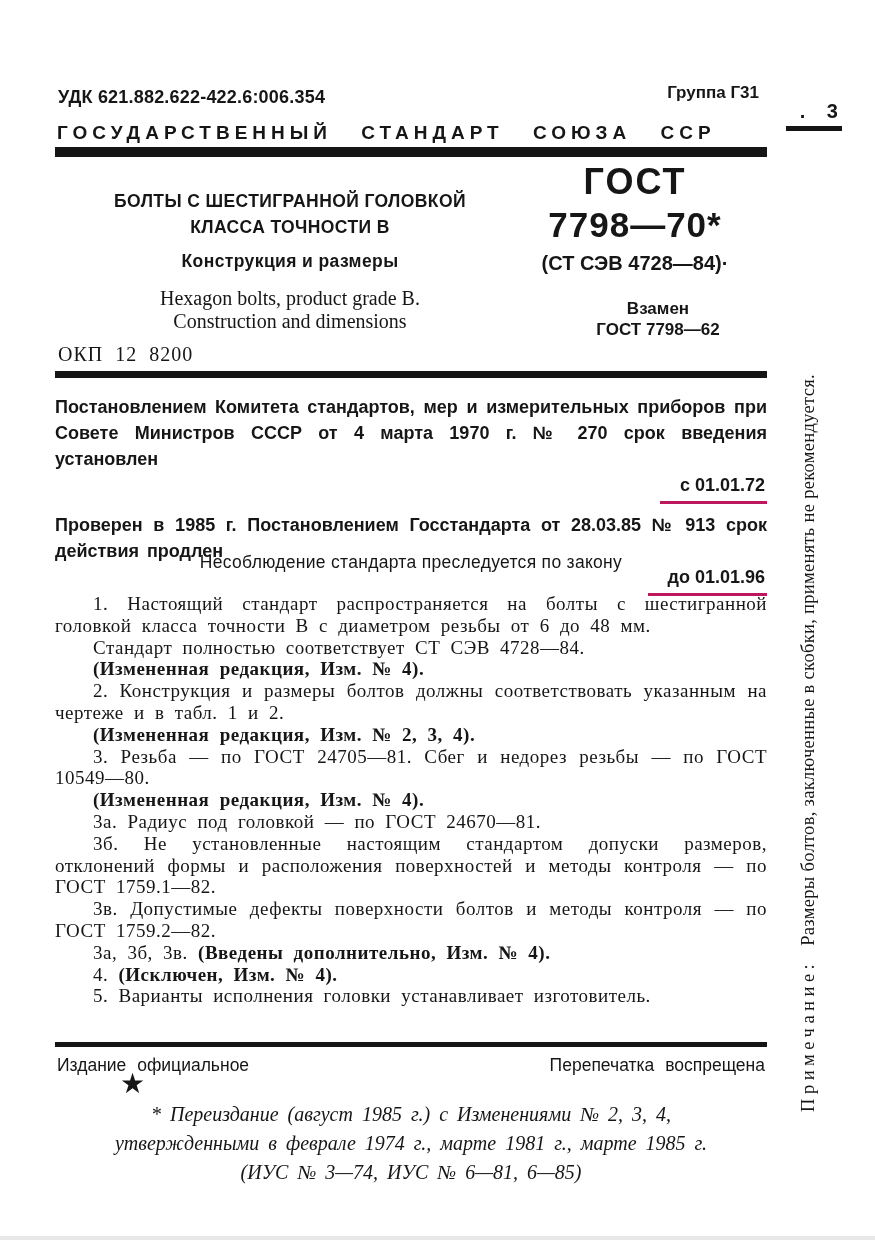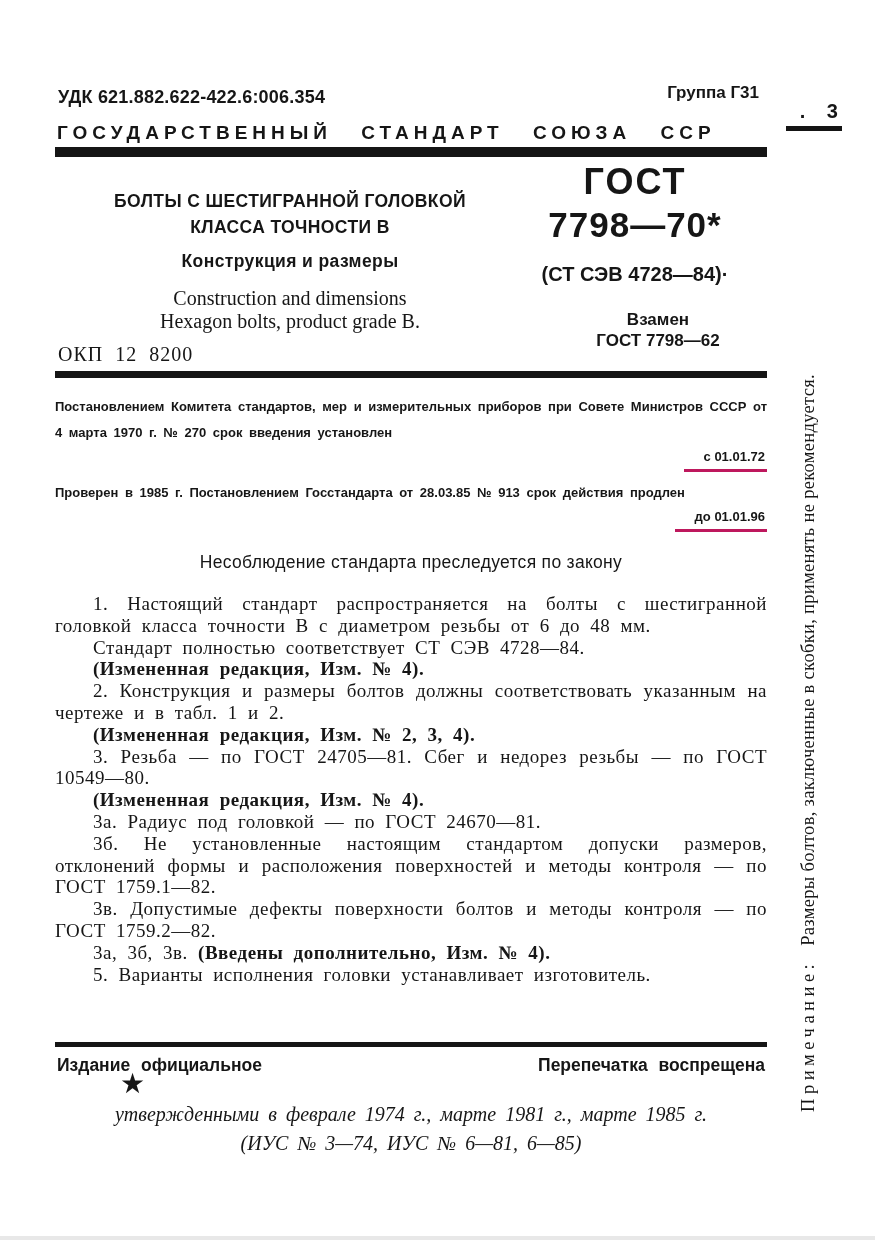--- a/index.html
+++ b/index.html
@@ -26,43 +26,43 @@
   
   .title-left { position:absolute; left:75px; top:188px; width:430px; text-align:center; }
   .title-ru { font-weight:bold; font-size:17.5px; line-height:26px; letter-spacing:0.4px; }
   .title-sub { font-weight:bold; font-size:17.5px; margin-top:11px; letter-spacing:0.4px; }
   .title-en { font-size:20px; line-height:23px; margin-top:15px; }
   .okp { position:absolute; left:58px; top:343px; font-size:20px; letter-spacing:1px; word-spacing:6px; }
 
   .title-right { position:absolute; left:502px; top:164px; width:266px; text-align:center; }
   .gost-label { font-weight:bold; font-size:36px; letter-spacing:2px; line-height:36px; }
   .gost-number { font-weight:bold; font-size:35px; letter-spacing:1px; line-height:38px; margin-top:6px; }
-  .st-sev { font-weight:bold; font-size:20px; margin-top:19px; white-space:nowrap; }
+  .st-sev { font-weight:bold; font-size:20px; margin-top:8px; white-space:nowrap; }
   .replaces { margin-top:23px; padding-left:46px; font-weight:bold; font-size:17px; line-height:21px; }
 
   .mid-rule { left:55px; top:371px; width:712px; height:7px; }
 
   
-  .decree { position:absolute; left:55px; top:394px; width:712px; font-weight:bold; font-size:13px; }
+  .decree { position:absolute; left:55px; top:394px; width:712px; font-weight:bold; font-size:18px; }
   .decree p { margin:0; text-align:justify; line-height:26px; word-spacing:3px; }
   .decree-date { text-align:right; margin:3px 0 8px; }
   .decree-date span { display:inline-block; border-bottom:3px solid #be185d; padding:0 2px 5px 20px; }
 
   .law-notice { position:absolute; left:55px; top:552px; width:712px; text-align:center;
     font-weight:normal; font-size:17.5px; letter-spacing:0.3px; }
 
   
   .body-text { position:absolute; left:55px; top:593px; width:712px; font-size:19px; }
   .body-text p.para { margin:0; text-align:justify; text-indent:38px; line-height:21.8px;
     letter-spacing:0.5px; word-spacing:5px; }
   .body-text .b { font-weight:bold; }
 
   .bottom-rule { left:55px; top:1042px; width:712px; height:5px; }
   .footer-row { position:absolute; left:57px; top:1055px; width:708px; display:flex;
-    justify-content:space-between; font-weight:bold; font-size:17.5px; word-spacing:6px;align-items:center; }
+    justify-content:space-between; font-weight:normal; font-size:17.5px; word-spacing:6px;align-items:center; }
   .star { position:absolute; left:120px; top:1070px; font-size:28px; line-height:28px; }
   .footnote { position:absolute; left:55px; top:1100px; width:712px; text-align:center;
     font-style:italic; font-size:20px; line-height:29px; word-spacing:4px; }
 
   
   .margin-note { position:absolute; left:415px; top:731px; width:790px; height:24px;
     transform:rotate(-90deg); text-align:center; white-space:nowrap;
     font-size:18.5px; letter-spacing:0.3px; }
   .mn-label { letter-spacing:4.5px; margin-right:14px; }
 </style>
@@ -80,22 +80,22 @@
   </div>
 
   <div class="org-header sans">ГОСУДАРСТВЕННЫЙ СТАНДАРТ СОЮЗА ССР</div>
   <div class="rule header-bar"></div>
 
   <div class="title-left">
     <div class="title-ru sans">БОЛТЫ С ШЕСТИГРАННОЙ ГОЛОВКОЙ</div>
     <div class="title-ru sans">КЛАССА ТОЧНОСТИ В</div>
     <div class="title-sub sans">Конструкция и размеры</div>
     <div class="title-en serif">
+      <div>Hexagon bolts, product grade B.</div>
       <div>Construction and dimensions</div>
-      <div>Hexagon bolts, product grade B.</div>
     </div>
   </div>
 
   <div class="okp serif">ОКП 12 8200</div>
 
   <div class="title-right sans">
     <div class="gost-label">ГОСТ</div>
     <div class="gost-number">7798—70*</div>
     <div class="st-sev">(СТ СЭВ 4728—84)·</div>
     <div class="replaces">
@@ -124,33 +124,35 @@
       <p class="para"><span class="r">Стандарт полностью соответствует СТ СЭВ 4728—84.</span></p>
       <p class="para"><span class="b">(Измененная редакция, Изм. № 4).</span></p>
       <p class="para"><span class="r">2. Конструкция и размеры болтов должны соответствовать указанным на чертеже и в табл. 1 и 2.</span></p>
       <p class="para"><span class="b">(Измененная редакция, Изм. № 2, 3, 4).</span></p>
       <p class="para"><span class="r">3. Резьба — по ГОСТ 24705—81. Сбег и недорез резьбы — по ГОСТ 10549—80.</span></p>
       <p class="para"><span class="b">(Измененная редакция, Изм. № 4).</span></p>
       <p class="para"><span class="r">3а. Радиус под головкой — по ГОСТ 24670—81.</span></p>
       <p class="para"><span class="r">3б. Не установленные настоящим стандартом допуски размеров, отклонений формы и расположения поверхностей и методы контроля — по ГОСТ 1759.1—82.</span></p>
       <p class="para"><span class="r">3в. Допустимые дефекты поверхности болтов и методы контроля — по ГОСТ 1759.2—82.</span></p>
       <p class="para"><span class="r">3а, 3б, 3в. </span><span class="b">(Введены дополнительно, Изм. № 4).</span></p>
+      <p class="para"><span class="r">4. </span><span class="b">(Исключен, Изм. № 4).</span></p>
       <p class="para"><span class="r">5. Варианты исполнения головки устанавливает изготовитель.</span></p>
     </div>
 
   <div class="rule bottom-rule"></div>
 
   <div class="footer-row sans">
     <span>Издание официальное</span>
     <span>Перепечатка воспрещена</span>
   </div>
 
   <div class="star">★</div>
 
   <div class="footnote serif">
+    <div>* Переиздание (август 1985 г.) с Изменениями № 2, 3, 4,</div>
     <div>утвержденными в феврале 1974 г., марте 1981 г., марте 1985 г.</div>
     <div>(ИУС № 3—74, ИУС № 6—81, 6—85)</div>
   </div>
 
   <div class="margin-note serif">
     <span class="mn-label">Примечание:</span><span>Размеры болтов, заключенные в скобки, применять не рекомендуется.</span>
   </div>
 
 </div>
 

